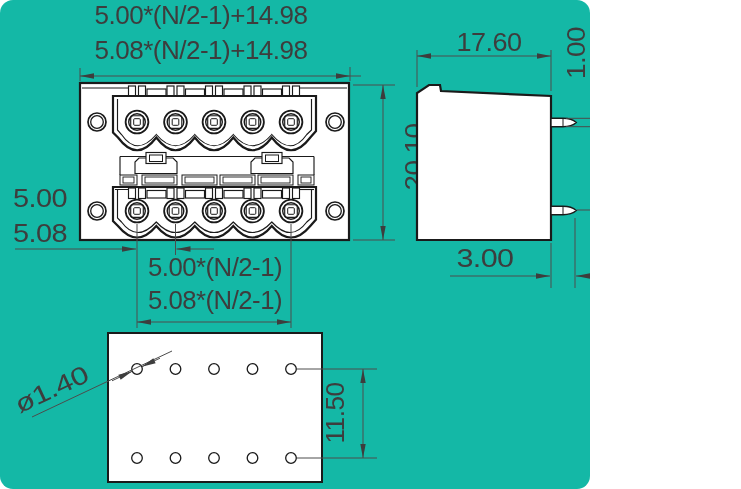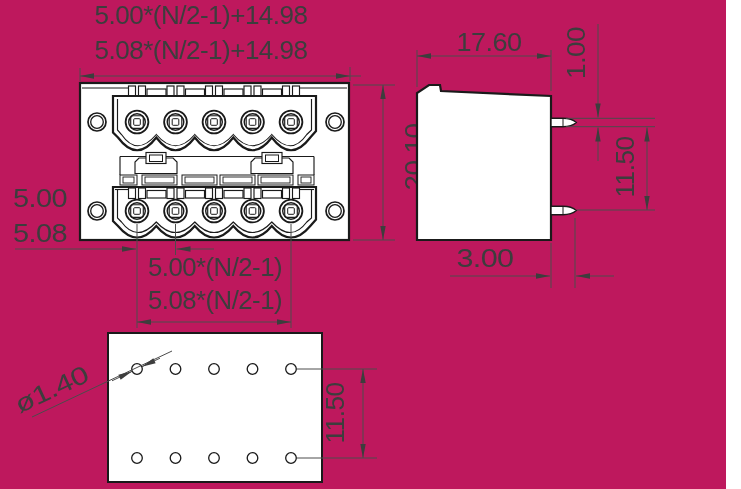--- a/index.html
+++ b/index.html
@@ -1,21 +1,22 @@
 <!DOCTYPE html>
 <html><head>
 <meta charset="utf-8">
 <style>
   html,body{margin:0;padding:0;background:#ffffff;}
   .canvas{
     position:relative;
-    width:726px;height:489px;
-    background:#be185d;
+    width:590px;height:489px;
+    background:#14b8a6;
     font-family:"Liberation Sans", sans-serif;
     overflow:hidden;
+    border-radius:13px;
   }
   svg{display:block}
   .body{stroke:#1a1a1a;stroke-width:2.2;fill:#ffffff;stroke-linejoin:miter;}
   .det{stroke:#1a1a1a;stroke-width:1.15;fill:none;}
   .detw{stroke:#1a1a1a;stroke-width:1.15;fill:#ffffff;}
   .dim{stroke:#4c4c4c;stroke-width:1;fill:none;}
   .dimtxt{
     fill:#3d3d3d;
     font-size:25px;
     font-family:"Liberation Sans", sans-serif;

